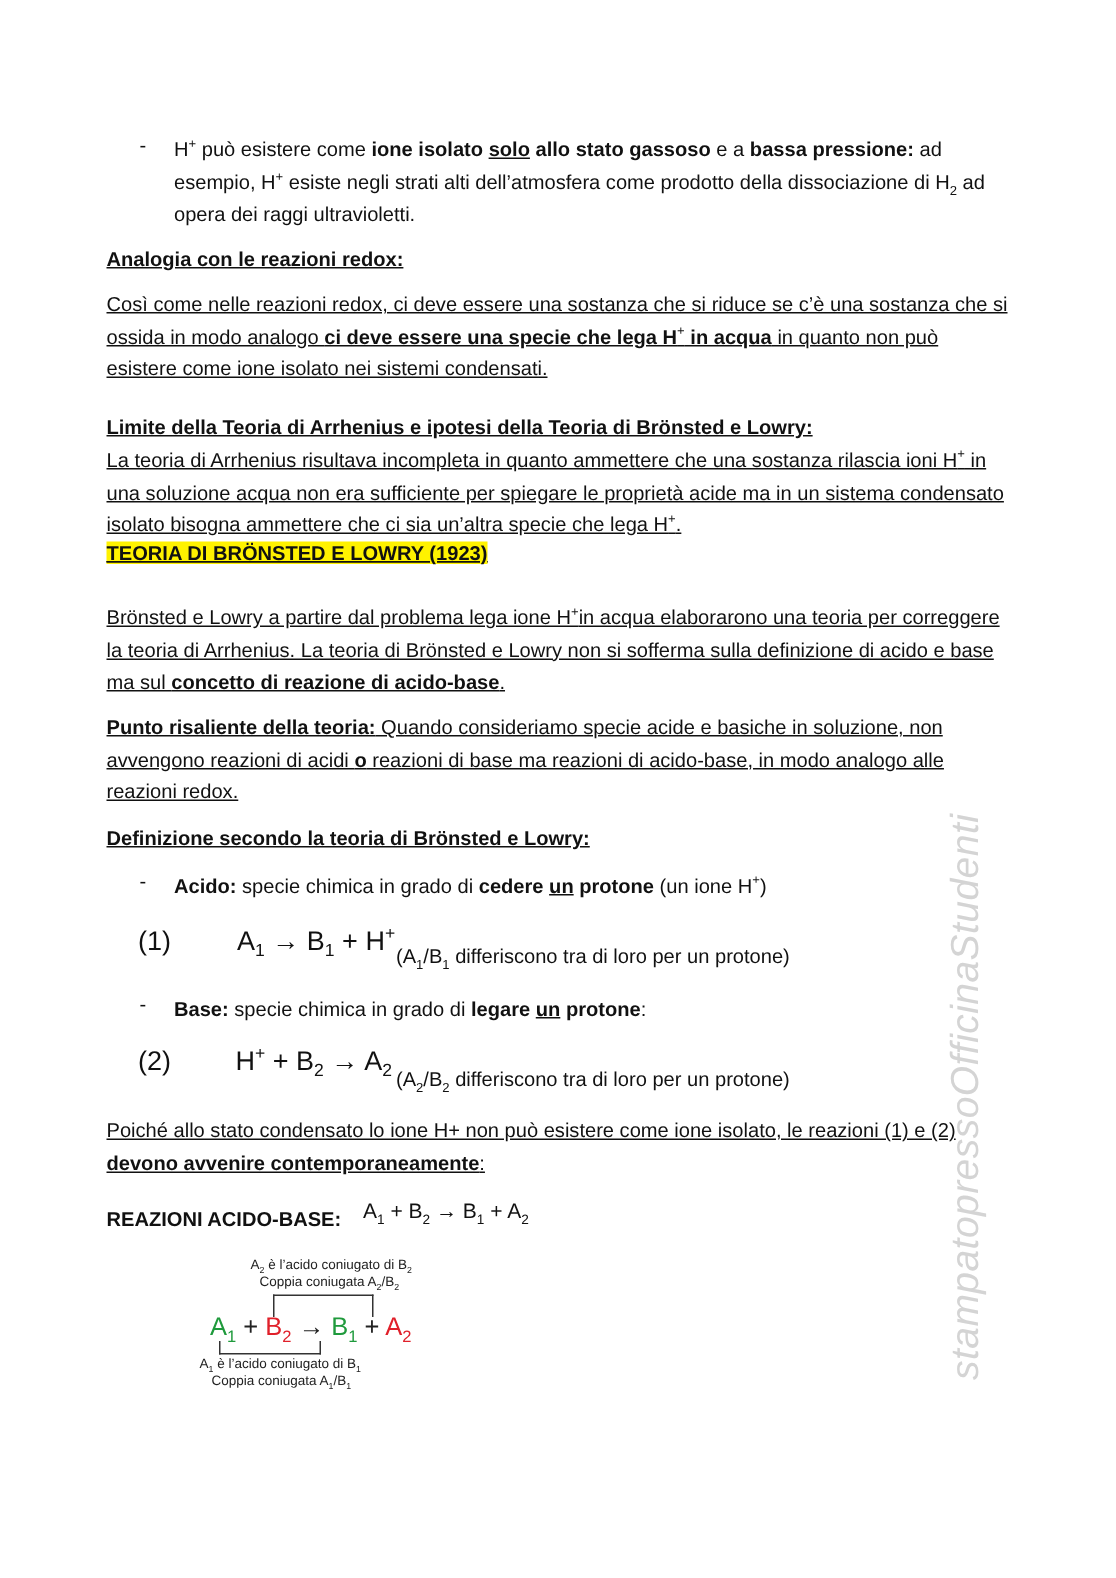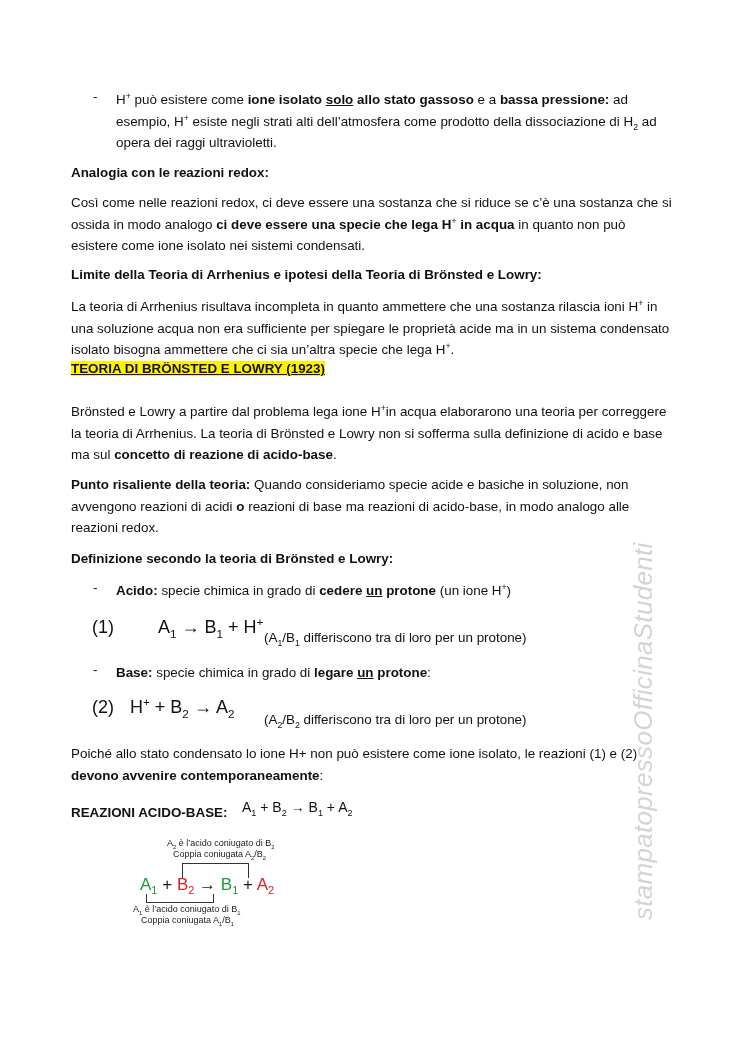--- a/index.html
+++ b/index.html
@@ -1,19 +1,19 @@
 <!DOCTYPE html>
 <html><head>
 <meta charset="utf-8">
 <style>
   html, body { margin: 0; padding: 0; background: #ffffff; }
   body { width: 744px; height: 1052px; position: relative; overflow: hidden;
          font-family: "Liberation Sans", sans-serif; color: #111; font-size: 13.4px; }
   .page { position: absolute; left: 0; top: 0; width: 744px; height: 1052px; }
-  .p { position: absolute; left: 71px; width: 605px; line-height: 21.5px; margin: 0; }
+  .p { position: absolute; left: 71px; width: 605px; line-height: 21.5px; margin: 0; text-decoration: underline; }
   .li { position: absolute; left: 93px; }
   .li .dash { position: absolute; left: 0; top: 0; }
   .li .txt { position: absolute; left: 23px; width: 560px; line-height: 21.5px; }
   b { font-weight: bold; }
   u { text-decoration: underline; }
   .hl { background: #fff200; }
   sup, sub { font-size: 0.65em; line-height: 0; }
   .formula { position: absolute; font-family: "Liberation Sans", sans-serif; font-size: 18px; color: #111; }
   .formula-num { position: absolute; font-size: 18px; }
   .note { position: absolute; font-size: 13.4px; }
@@ -34,21 +34,21 @@
 
   <div class="li" style="top:89px;">
     <span class="dash">-</span>
     <div class="txt" style="width:560px;"><span>H</span><sup>+</sup><span> può esistere come </span><b>ione isolato </b><b><u>solo</u></b><b> allo stato gassoso</b><span> e a </span><b>bassa pressione:</b><span> ad esempio, H</span><sup>+</sup><span> esiste negli strati alti dell’atmosfera come prodotto della dissociazione di H</span><sub>2</sub><span> ad opera dei raggi ultravioletti.</span></div>
   </div>
 
   <p class="p" style="top:162px;"><b>Analogia con le reazioni redox:</b></p>
 
   <p class="p" style="top:192px;"><span>Così come nelle reazioni redox, ci deve essere una sostanza che si riduce se c’è una sostanza che si ossida in modo analogo </span><b>ci deve essere una specie che lega H</b><sup>+</sup><b> in acqua</b><span> in quanto non può esistere come ione isolato nei sistemi condensati.</span></p>
 
-  <p class="p" style="top:264px;"><b>Limite della Teoria di Arrhenius e ipotesi della Teoria di Brönsted e Lowry:</b></p>
+  <p class="p" style="top:274px;"><b>Limite della Teoria di Arrhenius e ipotesi della Teoria di Brönsted e Lowry:</b></p>
 
   <p class="p" style="top:296px;"><span>La teoria di Arrhenius risultava incompleta in quanto ammettere che una sostanza rilascia ioni H</span><sup>+</sup><span> in una soluzione acqua non era sufficiente per spiegare le proprietà acide ma in un sistema condensato isolato bisogna ammettere che ci sia un’altra specie che lega H</span><sup>+</sup><span>.</span></p>
 
   <p class="p" style="top:358px;"><b class="hl"><u>TEORIA DI BRÖNSTED E LOWRY (1923)</u></b></p>
 
   <p class="p" style="top:401px;"><span>Brönsted e Lowry a partire dal problema lega ione H</span><sup>+</sup><span>in acqua elaborarono una teoria per correggere la teoria di Arrhenius. La teoria di Brönsted e Lowry non si sofferma sulla definizione di acido e base ma sul </span><b>concetto di reazione di acido-base</b><span>.</span></p>
 
   <p class="p" style="top:474px;"><b>Punto risaliente della teoria:</b><span> Quando consideriamo specie acide e basiche in soluzione, non avvengono reazioni di acidi </span><b>o</b><span> reazioni di base ma reazioni di acido-base, in modo analogo alle reazioni redox.</span></p>
 
   <p class="p" style="top:548px;"><b>Definizione secondo la teoria di Brönsted e Lowry:</b></p>
@@ -61,21 +61,21 @@
   <div class="formula-num" style="left:92px; top:617px;">(1)</div>
   <div class="formula" style="left:158px; top:617px;"><span>A</span><sub>1</sub><span> → </span><span>B</span><sub>1</sub><span> + H</span><sup>+</sup></div>
   <div class="note" style="left:264px; top:630px;"><span>(A</span><sub>1</sub><span>/B</span><sub>1</sub><span> differiscono tra di loro per un protone)</span></div>
 
   <div class="li" style="top:662px;">
     <span class="dash">-</span>
     <div class="txt"><b>Base:</b><span> specie chimica in grado di </span><b>legare </b><b><u>un</u></b><b> protone</b><span>:</span></div>
   </div>
 
   <div class="formula-num" style="left:92px; top:697px;">(2)</div>
-  <div class="formula" style="left:130px; top:697px;"><span>H</span><sup>+</sup><span> + B</span><sub>2</sub><span> → A</span><sub>2</sub></div>
+  <div class="formula" style="left:157px; top:697px;"><span>H</span><sup>+</sup><span> + B</span><sub>2</sub><span> → A</span><sub>2</sub></div>
   <div class="note" style="left:264px; top:712px;"><span>(A</span><sub>2</sub><span>/B</span><sub>2</sub><span> differiscono tra di loro per un protone)</span></div>
 
   <p class="p" style="top:743px;"><span>Poiché allo stato condensato lo ione H+ non può esistere come ione isolato, le reazioni (1) e (2) </span><b>devono avvenire contemporaneamente</b><span>:</span></p>
 
   <div style="position:absolute; left:71px; top:805px;"><b>REAZIONI ACIDO-BASE:</b></div>
   <div style="position:absolute; left:242px; top:799px; font-size:14px;"><span>A</span><sub>1</sub><span> + B</span><sub>2</sub><span> → B</span><sub>1</sub><span> + A</span><sub>2</sub></div>
 
   <div class="diagram">
     <div class="cap" style="left:42px; top:3px;"><span>A</span><sub>2</sub><span> è l’acido coniugato di B</span><sub>2</sub></div>
     <div class="cap" style="left:48px; top:14px;"><span>Coppia coniugata A</span><sub>2</sub><span>/B</span><sub>2</sub></div>

